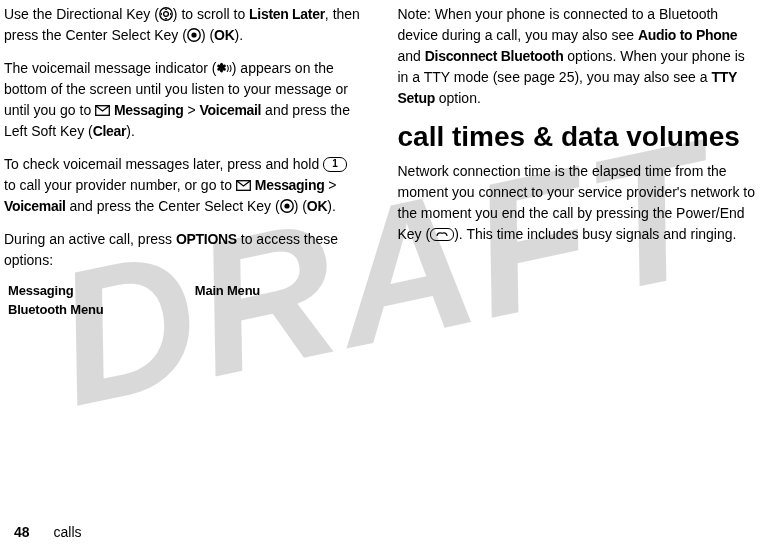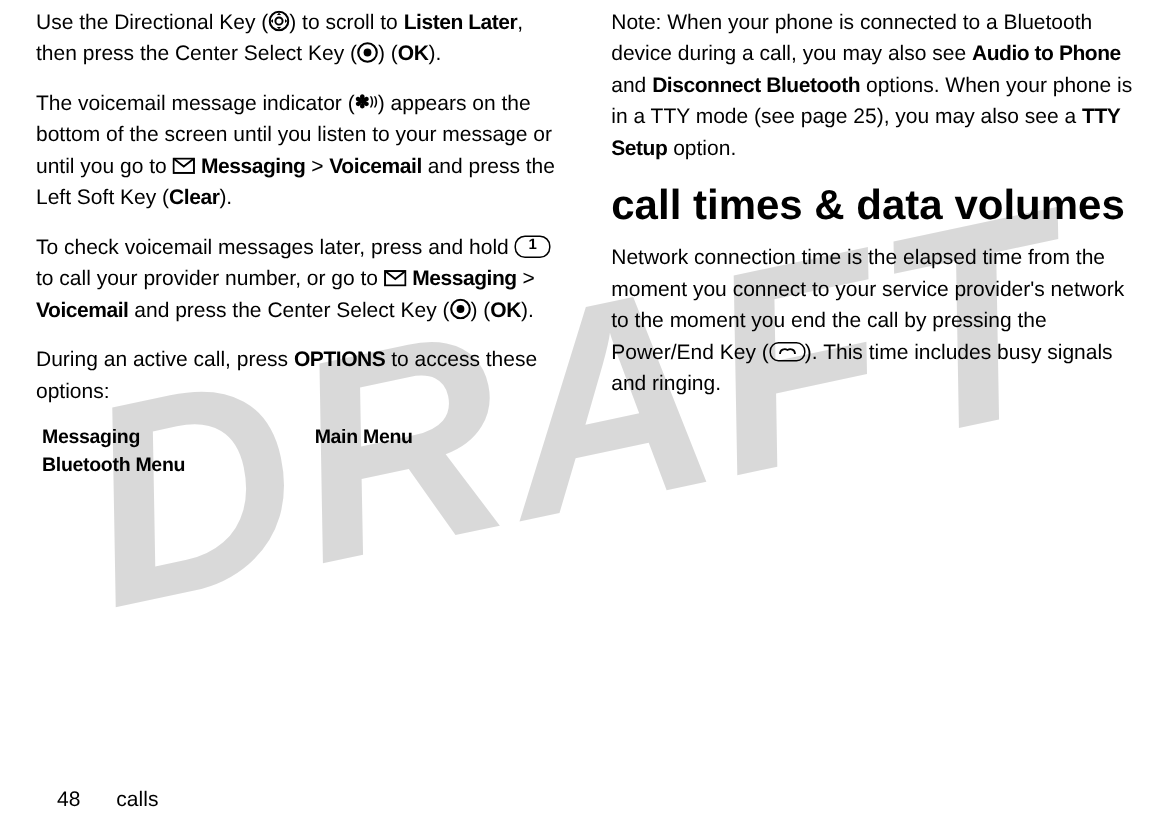--- a/index.html
+++ b/index.html
@@ -25,21 +25,21 @@
     letter-spacing: 4px;
     pointer-events: none;
     user-select: none;
     z-index: 0;
     font-family: Arial, Helvetica, sans-serif;
   }
   .page {
     position: relative;
     z-index: 1;
     display: flex;
-    padding: 4px 14px 0 24px;
+    padding: 4px 14px 0 4px;
     box-sizing: border-box;
     height: 100%;
   }
   .col {
     width: 50%;
     box-sizing: border-box;
   }
   .col-left { padding-right: 18px; }
   .col-right { padding-left: 18px; }
   p {
@@ -109,21 +109,21 @@
     font-weight: 700;
     font-size: 13px;
     letter-spacing: -0.2px;
   }
   .footer {
     position: absolute;
     bottom: 6px;
     left: 14px;
     font-size: 14px;
   }
-  .footer .pn { font-weight: 400; margin-right: 24px; margin-left: 24px; }
+  .footer .pn { font-weight: 700; margin-right: 24px; }
 </style>
 </head>
 <body>
 
 <div class="watermark">DRAFT</div>
 
 <div class="page">
 
   <div class="col col-left">
 

